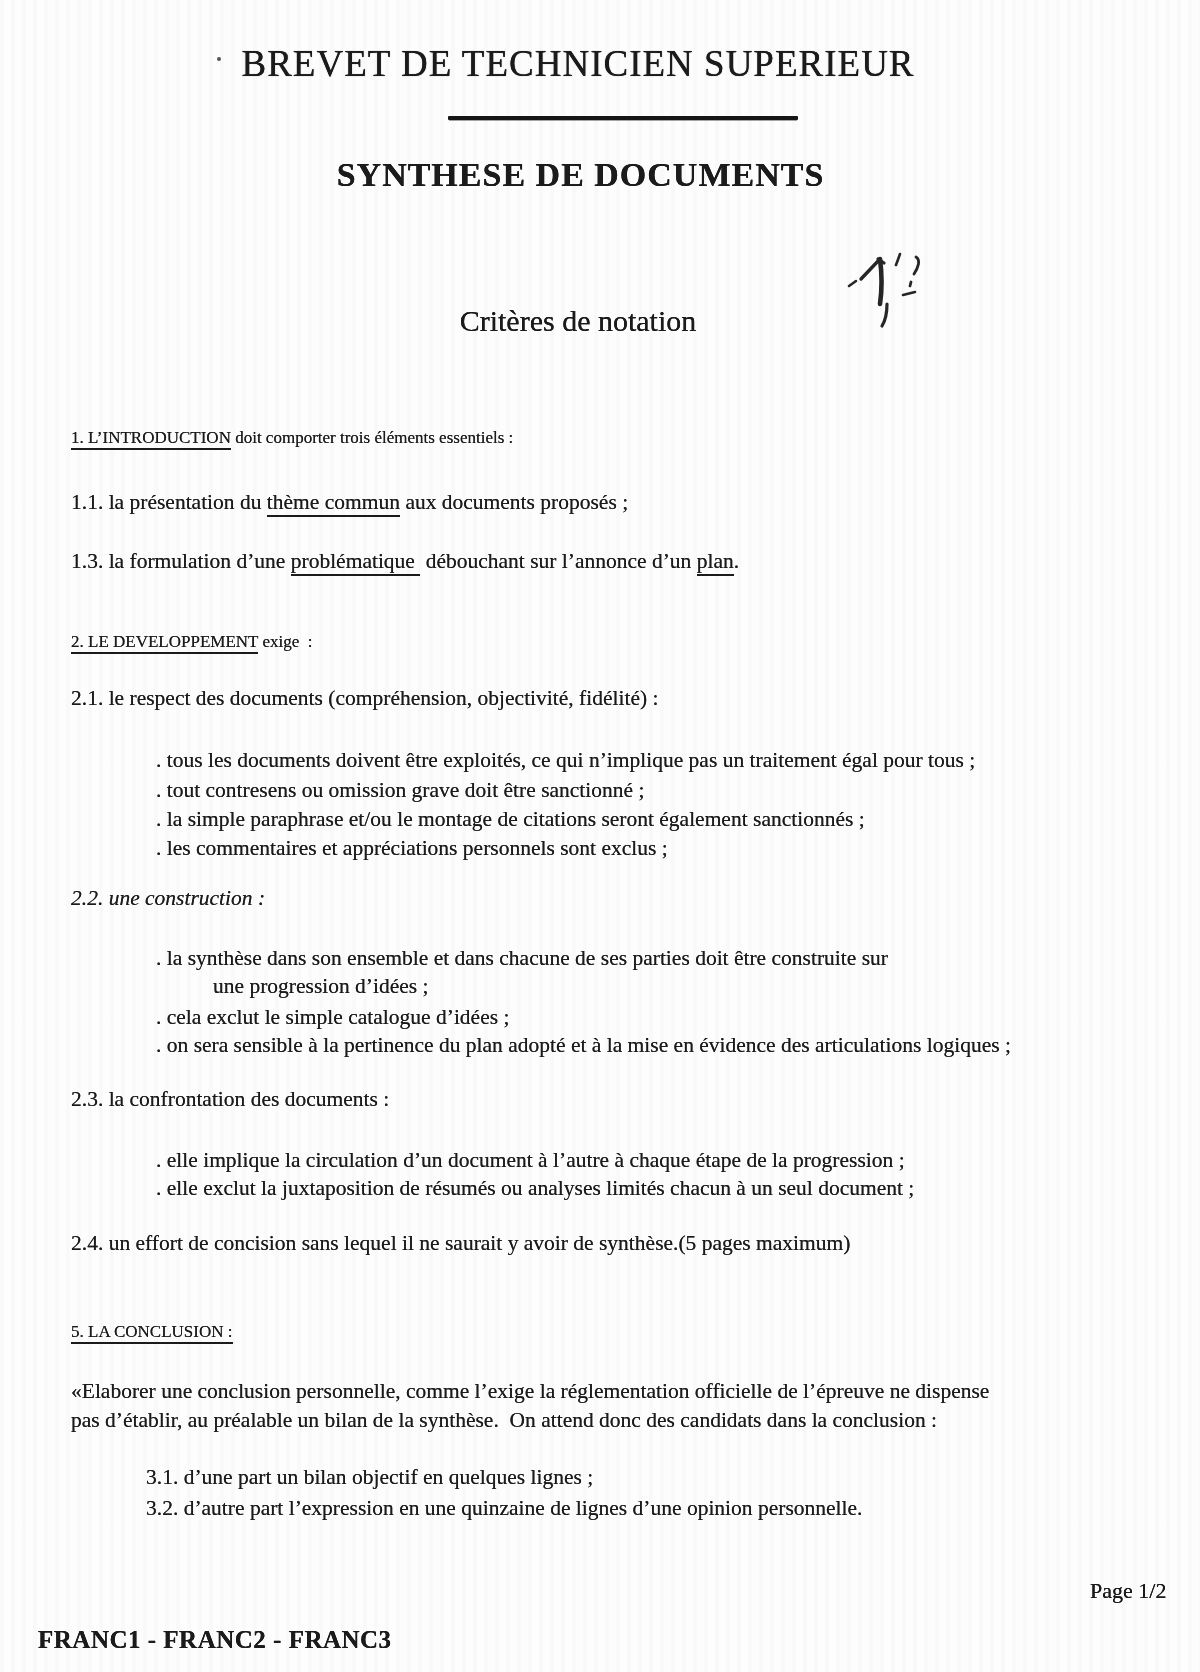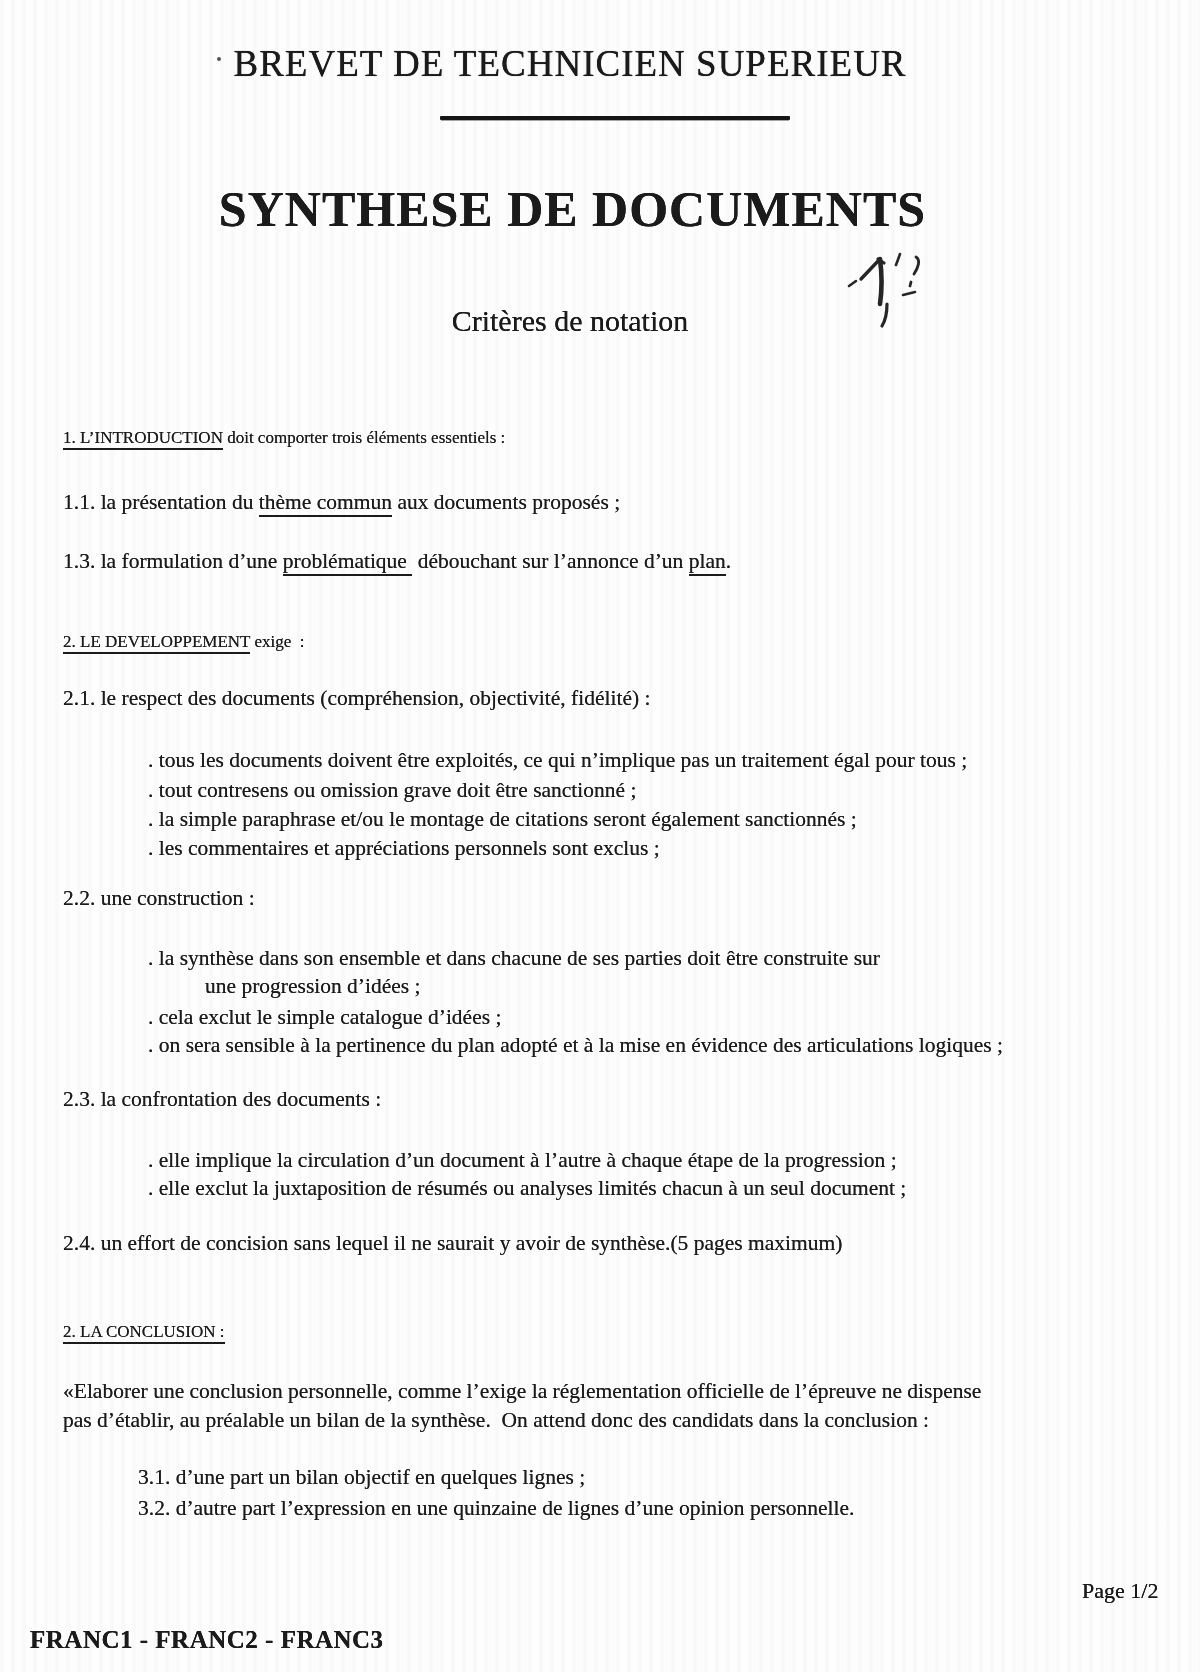--- a/index.html
+++ b/index.html
@@ -8,34 +8,34 @@
     font-family:"Liberation Serif","DejaVu Serif",serif;
     color:#1b1b1b;
     background:#fdfdfd;
   }
   .page{
     position:relative;width:1200px;height:1672px;overflow:hidden;
     background:
       repeating-linear-gradient(90deg, rgba(0,0,0,0.014) 0 4px, rgba(0,0,0,0) 4px 11px),
       #fdfdfd;
   }
-  .abs{position:absolute;white-space:nowrap;}
+  .abs{position:absolute;white-space:nowrap;margin-left:8px;}
   .doc-title{
     left:0;top:42px;width:1140px;text-align:center;
     font-size:37px;letter-spacing:1px;font-weight:400;
     text-shadow:0 0 0.7px #000;
   }
   .rule{
     left:440px;top:116px;width:350px;height:4px;
     background:#161616;border-radius:1px;
     box-shadow:0 2px 0 -1px rgba(0,0,0,0.35);
   }
   .doc-subtitle{
-    left:0;top:180px;width:1145px;text-align:center;
-    font-size:50px;font-weight:700;letter-spacing:1px;
+    left:0;top:156px;width:1145px;text-align:center;
+    font-size:34px;font-weight:700;letter-spacing:1px;
     text-shadow:0 0 0.6px #000;
   }
   .section-title{
     left:0;top:304px;width:1140px;text-align:center;
     font-size:30px;font-weight:400;
     text-shadow:0 0 0.4px #000;
   }
   .line{
     font-size:21.5px;line-height:28px;
     text-shadow:0 0 0.4px rgba(0,0,0,0.75);
@@ -83,35 +83,35 @@
 
   <div class="abs line sec" style="left:63px;top:628px;"><span class="u">2. LE DEVELOPPEMENT</span><span> exige&nbsp; :</span></div>
 
   <div class="abs line" style="left:63px;top:684px;">2.1. le respect des documents (compréhension, objectivité, fidélité) :</div>
 
   <div class="abs line" style="left:148px;top:746px;">. tous les documents doivent être exploités, ce qui n’implique pas un traitement égal pour tous ;</div>
   <div class="abs line" style="left:148px;top:776px;">. tout contresens ou omission grave doit être sanctionné ;</div>
   <div class="abs line" style="left:148px;top:805px;">. la simple paraphrase et/ou le montage de citations seront également sanctionnés ;</div>
   <div class="abs line" style="left:148px;top:834px;">. les commentaires et appréciations personnels sont exclus ;</div>
 
-  <div class="abs line" style="left:63px;top:884px;">2.2. une construction :</div>
+  <div class="abs line" style="left:63px;top:884px;font-style:italic;">2.2. une construction :</div>
 
   <div class="abs line" style="left:148px;top:944px;">. la synthèse dans son ensemble et dans chacune de ses parties doit être construite sur</div>
   <div class="abs line" style="left:205px;top:972px;">une progression d’idées ;</div>
   <div class="abs line" style="left:148px;top:1003px;">. cela exclut le simple catalogue d’idées ;</div>
   <div class="abs line" style="left:148px;top:1031px;">. on sera sensible à la pertinence du plan adopté et à la mise en évidence des articulations logiques ;</div>
 
   <div class="abs line" style="left:63px;top:1085px;">2.3. la confrontation des documents :</div>
 
   <div class="abs line" style="left:148px;top:1146px;">. elle implique la circulation d’un document à l’autre à chaque étape de la progression ;</div>
   <div class="abs line" style="left:148px;top:1174px;">. elle exclut la juxtaposition de résumés ou analyses limités chacun à un seul document ;</div>
 
   <div class="abs line" style="left:63px;top:1229px;">2.4. un effort de concision sans lequel il ne saurait y avoir de synthèse.(5 pages maximum)</div>
 
-  <div class="abs line sec" style="left:63px;top:1318px;"><span class="u">2. LA CONCLUSION :</span></div>
+  <div class="abs line sec" style="left:63px;top:1318px;"><span class="u">5. LA CONCLUSION :</span></div>
 
   <div class="abs line" style="left:63px;top:1377px;">«Elaborer une conclusion personnelle, comme l’exige la réglementation officielle de l’épreuve ne dispense</div>
   <div class="abs line" style="left:63px;top:1406px;">pas d’établir, au préalable un bilan de la synthèse.&nbsp; On attend donc des candidats dans la conclusion :</div>
 
   <div class="abs line" style="left:138px;top:1463px;">3.1. d’une part un bilan objectif en quelques lignes ;</div>
   <div class="abs line" style="left:138px;top:1494px;">3.2. d’autre part l’expression en une quinzaine de lignes d’une opinion personnelle.</div>
 
   <div class="abs pageno" style="left:1082px;top:1578px;">Page 1/2</div>
   <div class="abs codes" style="left:30px;top:1626px;">FRANC1 - FRANC2 - FRANC3</div>
 

